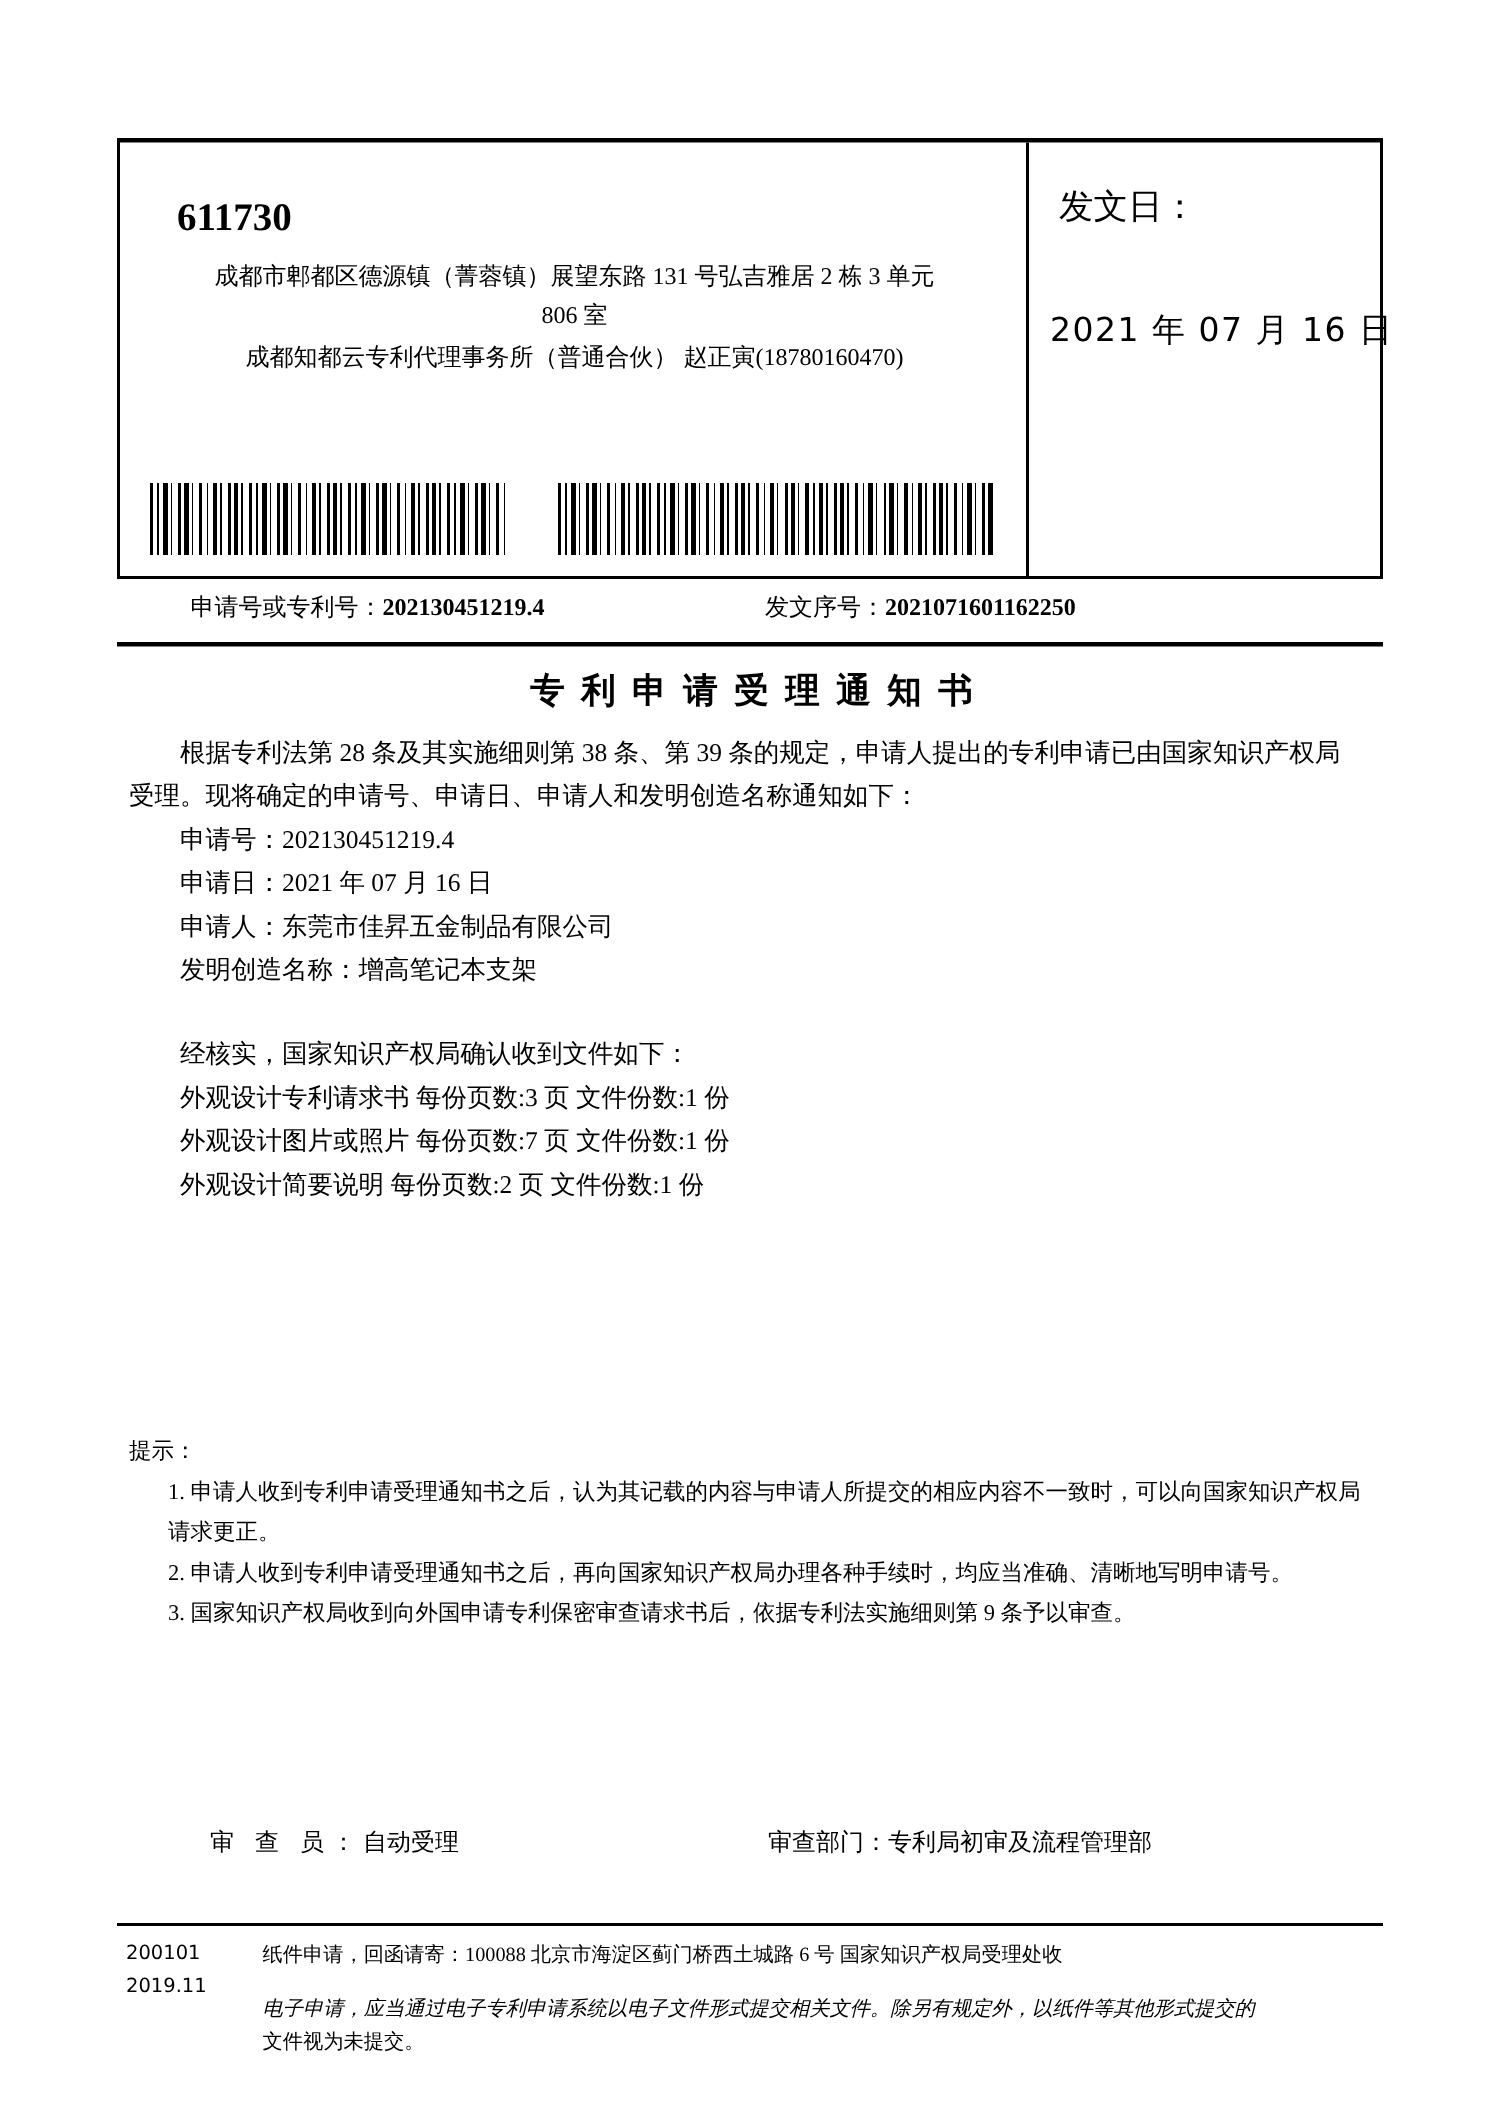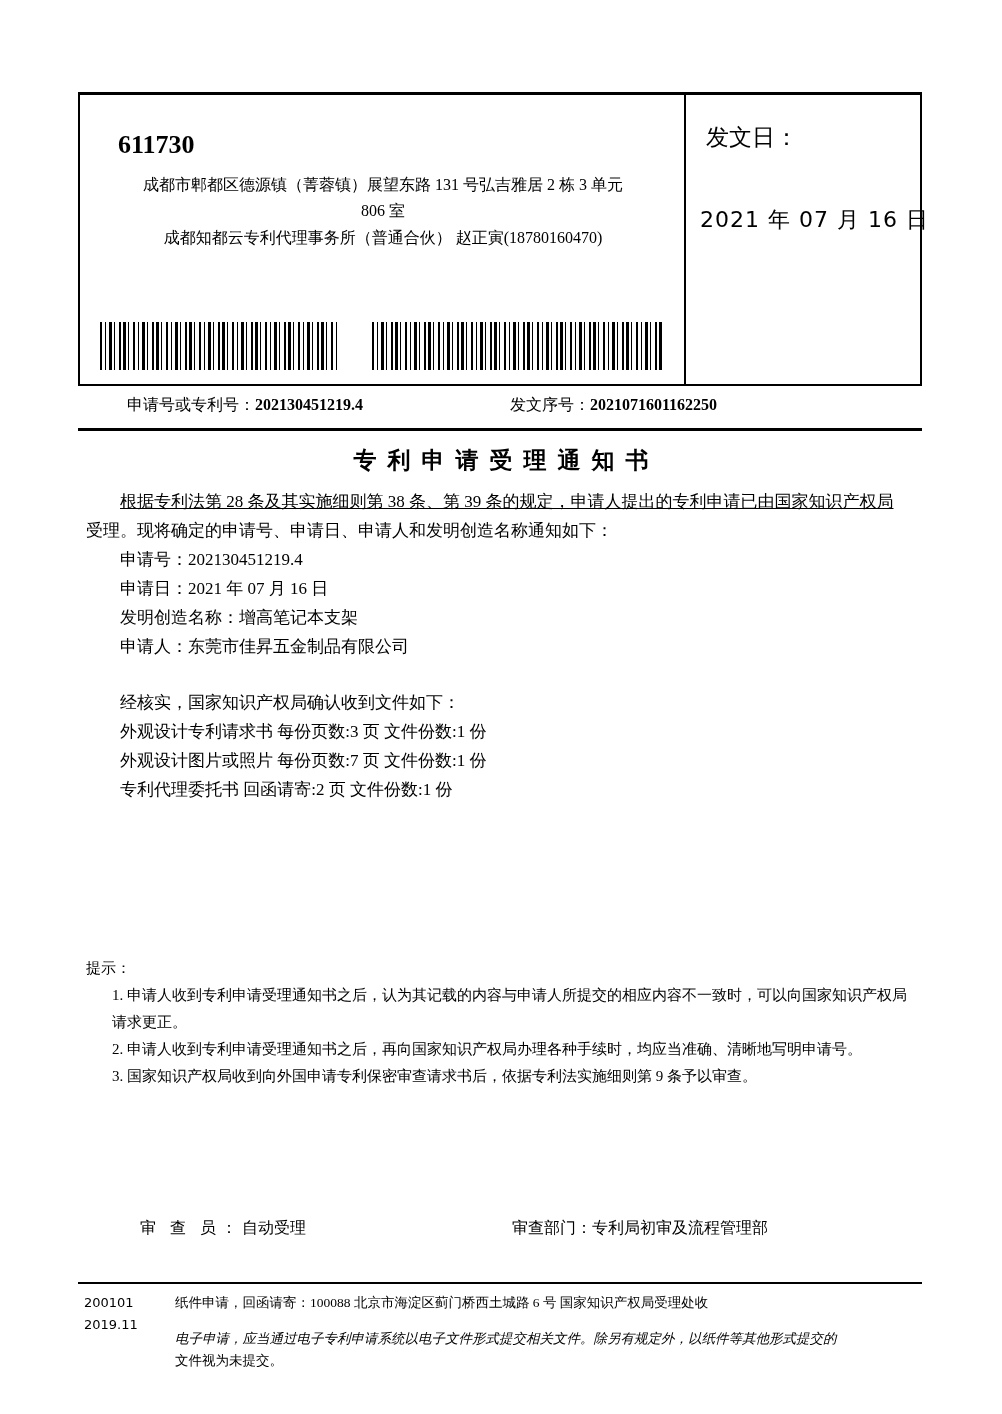--- a/index.html
+++ b/index.html
@@ -151,21 +151,21 @@
 
   
   .body-text {
     position: absolute;
     left: 86px;
     top: 487px;
     width: 830px;
     font-size: 17px;
     line-height: 29px;
   }
-  .para-indent { text-indent: 34px; text-decoration: underline; }
+  .para-indent { text-indent: 34px; }
   .list-line { padding-left: 34px; }
   .gap { height: 27px; }
 
   
   .notes {
     position: absolute;
     left: 86px;
     top: 955px;
     width: 840px;
     font-size: 15px;
@@ -247,27 +247,27 @@
 
   <div class="rule" style="left:78px; top:428px; width:844px; height:3px;"></div>
 
   <div class="doc-title">专利申请受理通知书</div>
 
   <div class="body-text">
     <div class="para-indent">根据专利法第 28 条及其实施细则第 38 条、第 39 条的规定，申请人提出的专利申请已由国家知识产权局</div>
     <div>受理。现将确定的申请号、申请日、申请人和发明创造名称通知如下：</div>
     <div class="list-line">申请号：202130451219.4</div>
     <div class="list-line">申请日：2021 年 07 月 16 日</div>
+    <div class="list-line">申请人：东莞市佳昇五金制品有限公司</div>
     <div class="list-line">发明创造名称：增高笔记本支架</div>
-    <div class="list-line">申请人：东莞市佳昇五金制品有限公司</div>
     <div class="gap"></div>
     <div class="list-line">经核实，国家知识产权局确认收到文件如下：</div>
     <div class="list-line">外观设计专利请求书 每份页数:3 页  文件份数:1 份</div>
     <div class="list-line">外观设计图片或照片 每份页数:7 页  文件份数:1 份</div>
-    <div class="list-line">专利代理委托书 回函请寄:2 页  文件份数:1 份</div>
+    <div class="list-line">外观设计简要说明 每份页数:2 页  文件份数:1 份</div>
   </div>
 
   <div class="notes">
     <div>提示：</div>
     <div class="n-item">1. 申请人收到专利申请受理通知书之后，认为其记载的内容与申请人所提交的相应内容不一致时，可以向国家知识产权局</div>
     <div class="n-item">请求更正。</div>
     <div class="n-item">2. 申请人收到专利申请受理通知书之后，再向国家知识产权局办理各种手续时，均应当准确、清晰地写明申请号。</div>
     <div class="n-item">3. 国家知识产权局收到向外国申请专利保密审查请求书后，依据专利法实施细则第 9 条予以审查。</div>
   </div>
 

